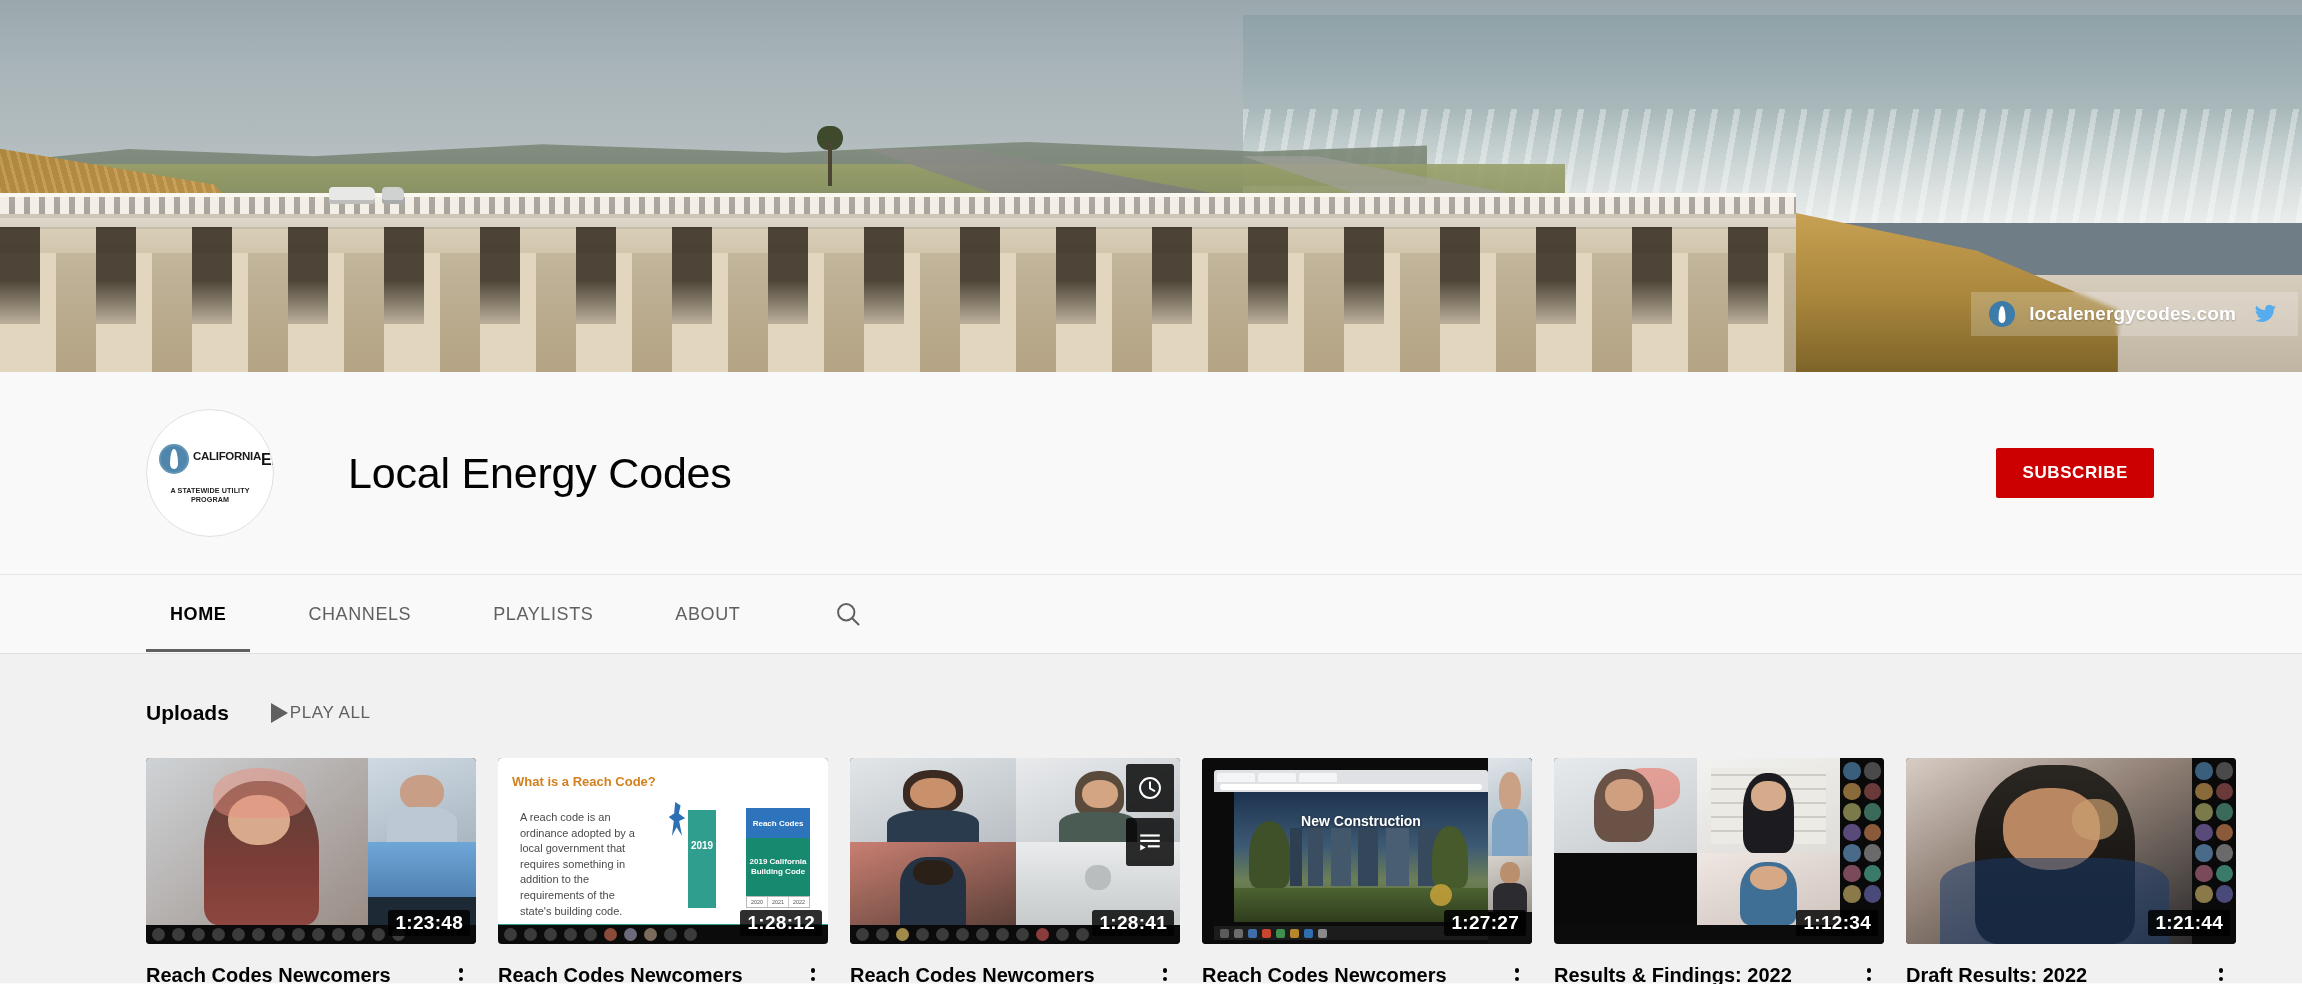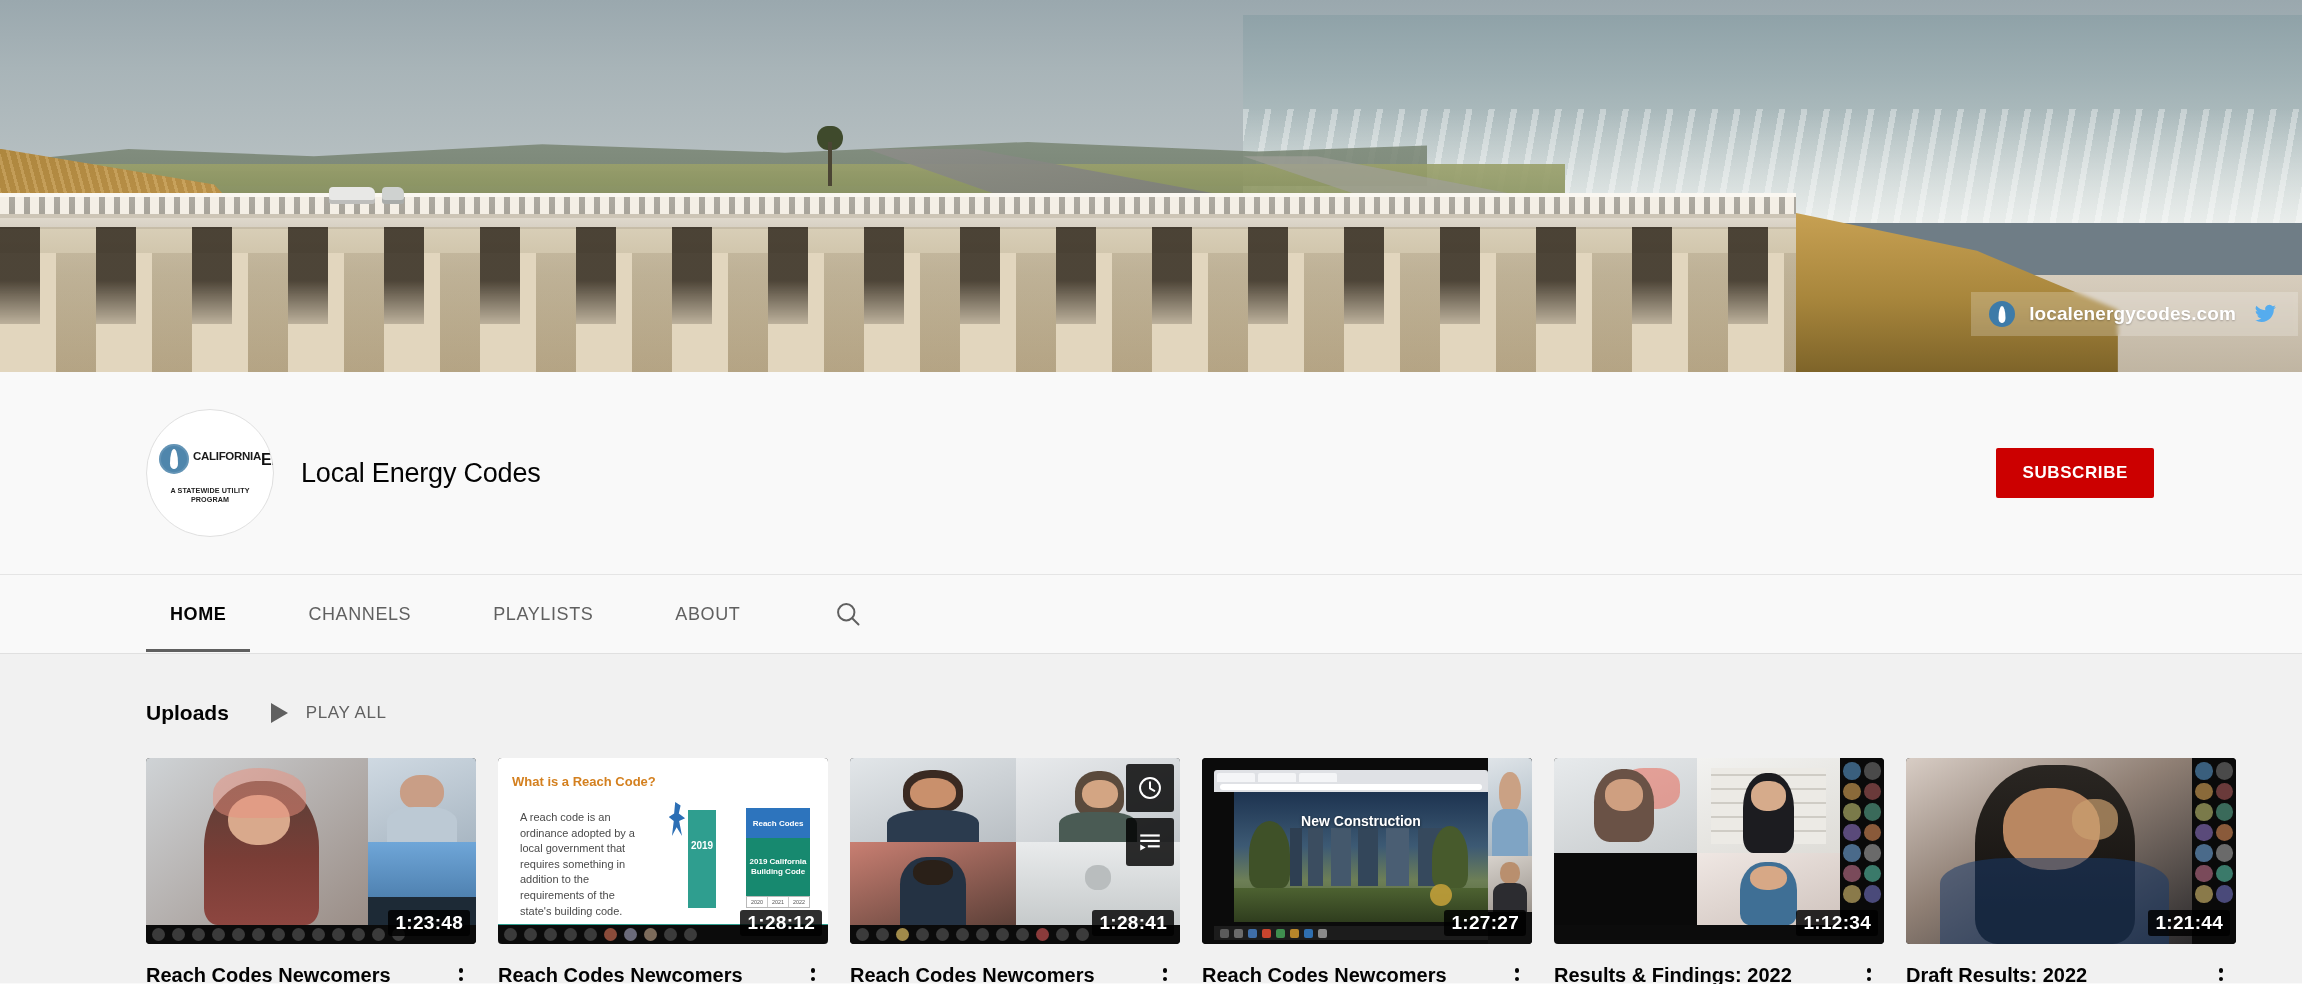--- a/index.html
+++ b/index.html
@@ -176,22 +176,22 @@
   }
   .av-words{ display:flex; line-height:1; }
   .av-l1{ font-size:11.5px; font-weight:700; color:#1a1a1a; letter-spacing:-.3px; }
   .av-l2{ font-size:16px; font-weight:800; color:#111; letter-spacing:-.6px; margin-top:1px; }
   .av-l3{ font-size:7.4px; font-weight:700; color:#222; letter-spacing:-.1px; margin-top:2px; }
   .av-l4{
     position:absolute; left:2px; top:68px; width:106px; text-align:center;
     font-size:7.2px; font-weight:700; color:#222; letter-spacing:.1px;
   }
   .channel-name{
-    margin-left:27px;
-    font-size:27px; font-weight:400; color:#030303; letter-spacing:-.2px;
+    margin-left:74px;
+    font-size:43px; font-weight:400; color:#030303; letter-spacing:-.2px;
   }
   .subscribe-btn{
     margin-left:auto;
     background:#cc0000; color:#fff;
     border:none; border-radius:2px;
     padding:0 26px; height:50px;
     font-family:"Liberation Sans", sans-serif;
     font-size:17px; font-weight:700; letter-spacing:.6px;
     cursor:pointer;
   }
@@ -222,21 +222,21 @@
 
   
   .shelf{
     padding:44px 0 0 146px;
     background:#f1f1f1;
     height:calc(984px - 372px - 203px - 80px);
   }
   .shelf-head{ display:flex; align-items:center; height:30px; }
   .shelf-title{ font-size:21px; font-weight:700; color:#030303; }
   .play-all{
-    display:flex; align-items:center; gap:18px;
+    display:flex; align-items:center; gap:2px;
     margin-left:42px; cursor:pointer;
   }
   .play-tri{
     width:0; height:0;
     border-left:17px solid #606060;
     border-top:10px solid transparent;
     border-bottom:10px solid transparent;
   }
   .play-all-label{
     font-size:17px; font-weight:500; color:#606060; letter-spacing:.6px;

